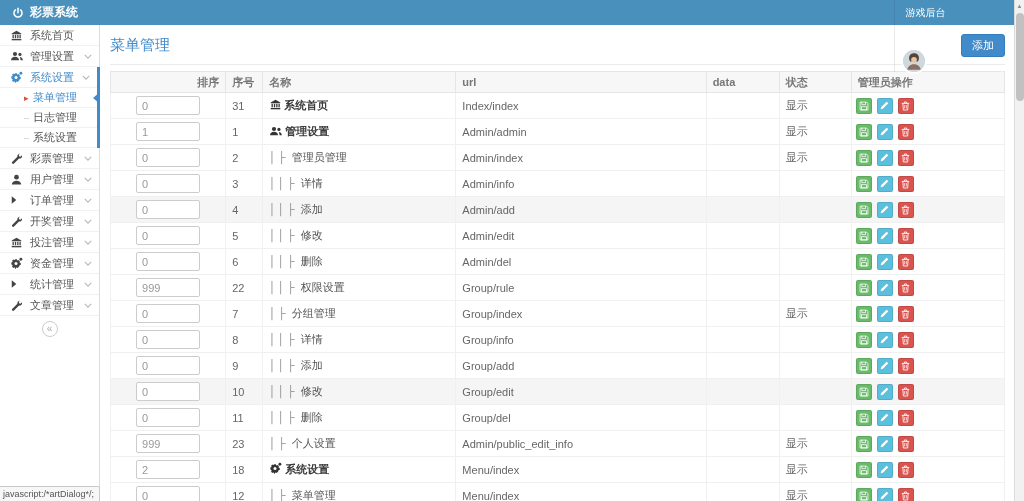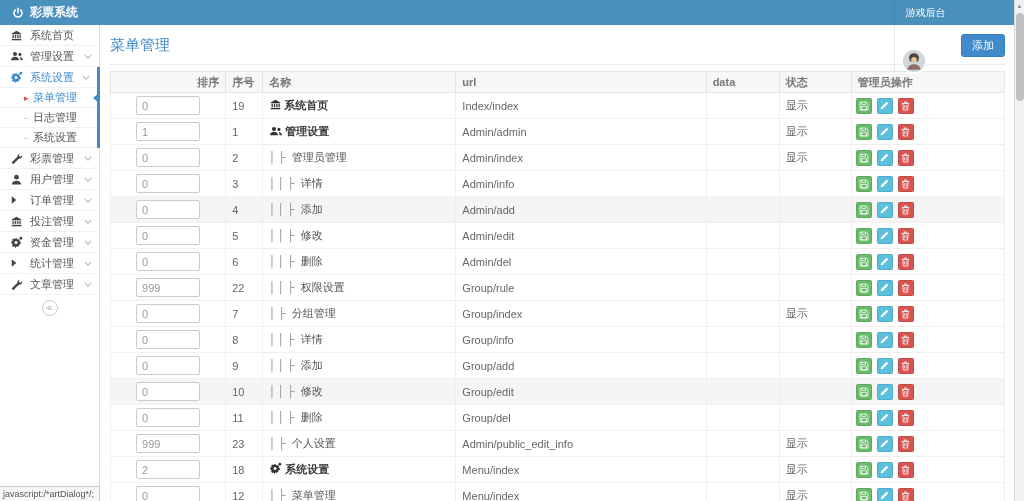--- a/index.html
+++ b/index.html
@@ -226,20 +226,33 @@
     <span class="si-label">订单管理</span>
     <span class="si-chev">
           <svg viewBox="0 0 10 6" width="8" height="5" fill="none" stroke="currentColor" stroke-width="1.4">
             <path d="M1 1l4 4 4-4"></path>
           </svg>
         </span>
   </div>
       <div class="side-item">
     <span class="si-icon">
           <svg viewBox="0 0 16 16" width="11" height="11" fill="currentColor">
+            <path d="M12.9 1.1a3.6 3.6 0 0 0-3.6 4.4L2 12.8a1.7 1.7 0 1 0 2.4 2.4l7.3-7.3a3.6 3.6 0 0 0 4.2-4.7l-2.1 2.1-2-.5-.5-2z"></path>
+          </svg>
+        </span>
+    <span class="si-label">开奖管理</span>
+    <span class="si-chev">
+          <svg viewBox="0 0 10 6" width="8" height="5" fill="none" stroke="currentColor" stroke-width="1.4">
+            <path d="M1 1l4 4 4-4"></path>
+          </svg>
+        </span>
+  </div>
+      <div class="side-item">
+    <span class="si-icon">
+          <svg viewBox="0 0 16 16" width="11" height="11" fill="currentColor">
             <path d="M8 1 1 5.2V6h14v-.8z"></path>
             <rect x="2.2" y="7" width="1.9" height="5"></rect>
             <rect x="5.6" y="7" width="1.9" height="5"></rect>
             <rect x="9" y="7" width="1.9" height="5"></rect>
             <rect x="12.3" y="7" width="1.9" height="5"></rect>
             <rect x="1" y="13" width="14" height="2"></rect>
           </svg>
         </span>
     <span class="si-label">投注管理</span>
     <span class="si-chev">
@@ -317,21 +330,21 @@
         <th>名称</th>
         <th>url</th>
         <th>data</th>
         <th>状态</th>
         <th>管理员操作</th>
       </tr>
     </thead>
     <tbody id="table-body">
         <tr class="toplevel">
     <td style="text-align:center"><input class="sort-input" value="0" style=""></td>
-    <td class="c-id">19</td>
+    <td class="c-id">31</td>
     <td class="c-name"><span class="t-prefix"></span><span class="t-icon">
               <svg viewBox="0 0 16 16" width="11" height="11" fill="currentColor">
                 <path d="M8 1 1 5.2V6h14v-.8z"></path>
                 <rect x="2.2" y="7" width="1.9" height="5"></rect>
                 <rect x="5.6" y="7" width="1.9" height="5"></rect>
                 <rect x="9" y="7" width="1.9" height="5"></rect>
                 <rect x="12.3" y="7" width="1.9" height="5"></rect>
                 <rect x="1" y="13" width="14" height="2"></rect>
               </svg>
             </span><span class="t-name">系统首页</span></td>

